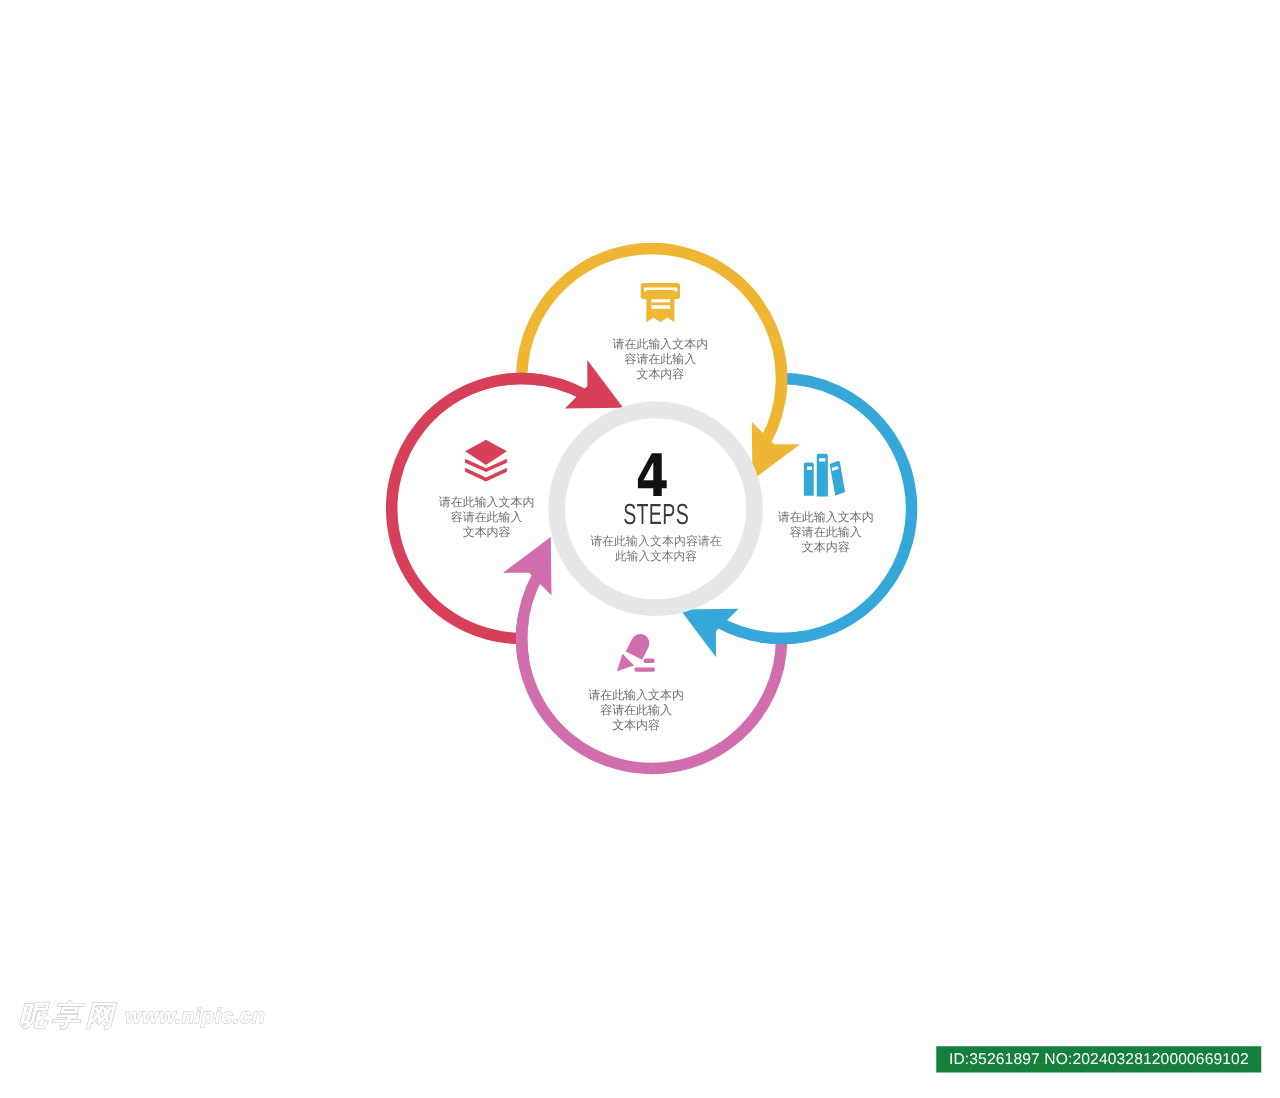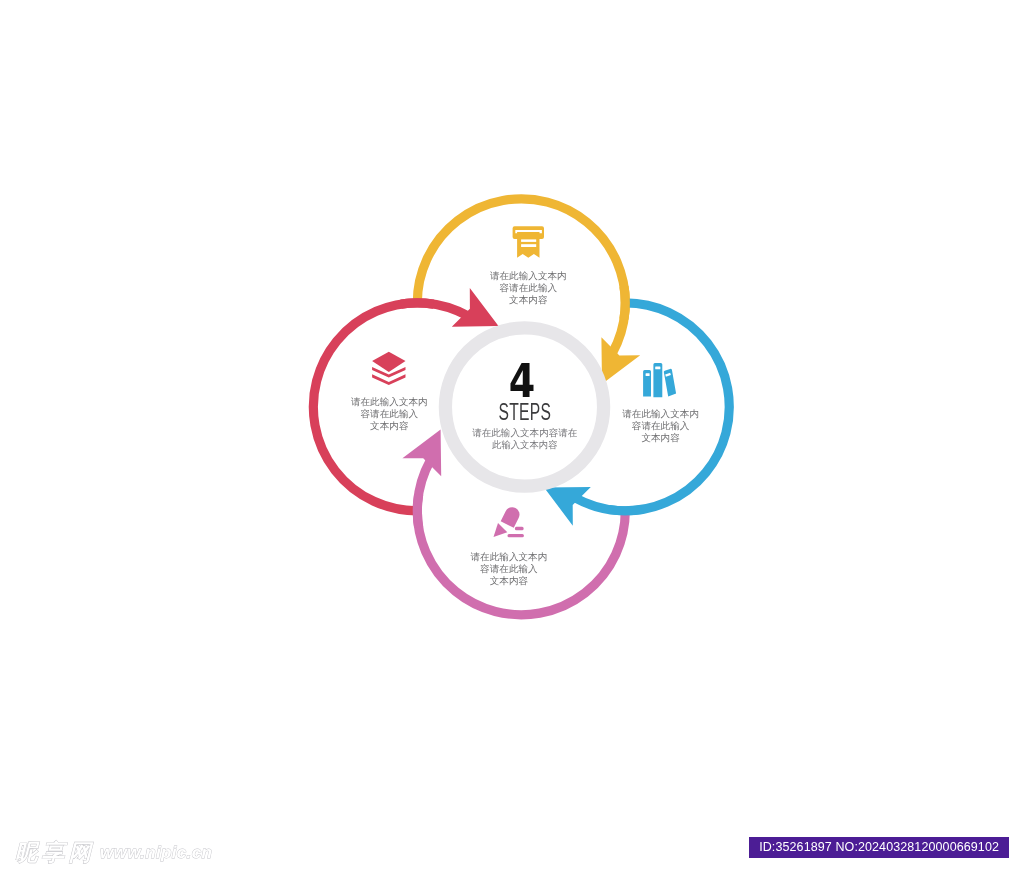--- a/index.html
+++ b/index.html
@@ -11,21 +11,21 @@
   }
   #stage { position:absolute; left:0; top:0; width:1024px; height:878px; }
   svg.diagram { position:absolute; left:0; top:0; width:1024px; height:878px; display:block; }
 
   .petal-text { font-size:9.6px; fill:#6e6e70; font-family:"Liberation Sans", sans-serif; }
   .center-num { font-family:"DejaVu Sans", sans-serif; font-weight:bold; font-size:47px; fill:#111111; }
   .center-steps { font-size:23.3px; fill:#3b3b3d; letter-spacing:0.4px; font-family:"Liberation Sans", sans-serif; }
   .center-text { font-size:9.6px; fill:#76767a; font-family:"Liberation Sans", sans-serif; }
 
   
-  #wm-left { position:absolute; left:0px; top:830px; width:260px; height:36px; }
+  #wm-left { position:absolute; left:0px; top:790px; width:260px; height:36px; }
   #wm-left svg { display:block; }
   #wm-id {
     position:absolute; right:15px; top:837px;
     background:#b3b3b3; color:#ffffff; font-size:12.5px;
     padding:3px 10px 4px 10px; letter-spacing:0.1px; line-height:14px;
     font-family:"Liberation Sans", sans-serif;
   }
 </style>
 </head>
 <body>
@@ -116,13 +116,13 @@
     </g>
   </svg>
 </div>
 
 <div id="wm-left">
   <svg width="260" height="36" viewBox="0 0 260 36">
     <text x="15" y="29.8" font-size="22.5" font-weight="bold" font-style="italic" fill="#ffffff" stroke="#bdbdc2" stroke-width="0.8" paint-order="stroke fill" style="font-family:'Liberation Sans', sans-serif; letter-spacing:4.2px;">昵享网</text>
     <text x="100" y="28" font-size="17" font-weight="bold" font-style="italic" fill="#ffffff" stroke="#c4c4c9" stroke-width="0.85" paint-order="stroke fill" style="font-family:'Liberation Sans', sans-serif; letter-spacing:0.35px;">www.nipic.cn</text>
   </svg>
 </div>
-<div id="wm-id" style="background:#4c1d95">ID:35261897 NO:20240328120000669102</div>
+<div id="wm-id" style="background:#15803d">ID:35261897 NO:20240328120000669102</div>
 
 </body></html>

